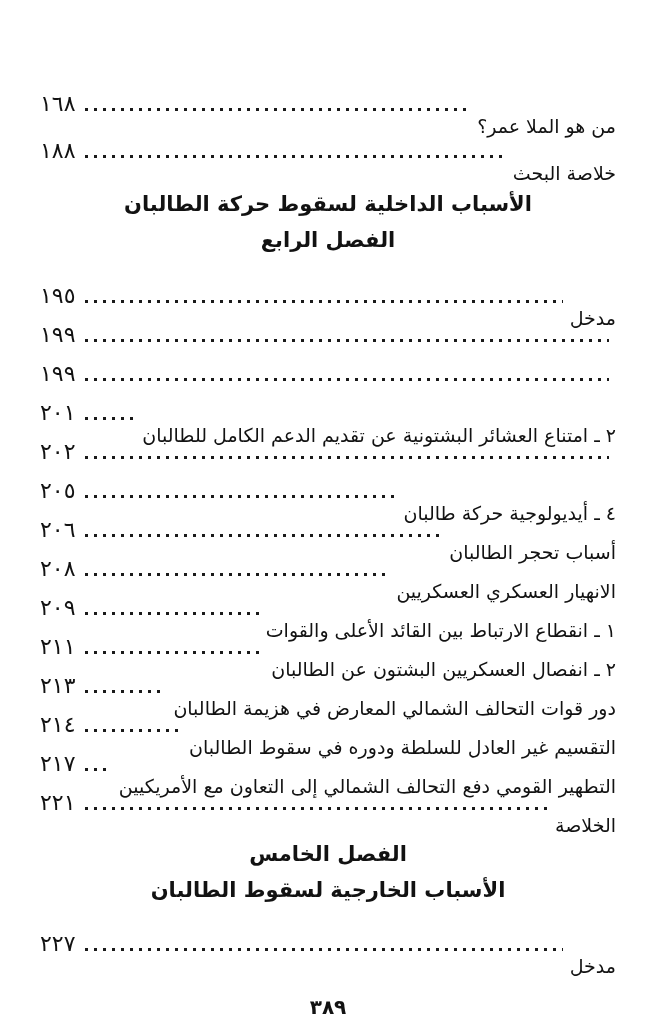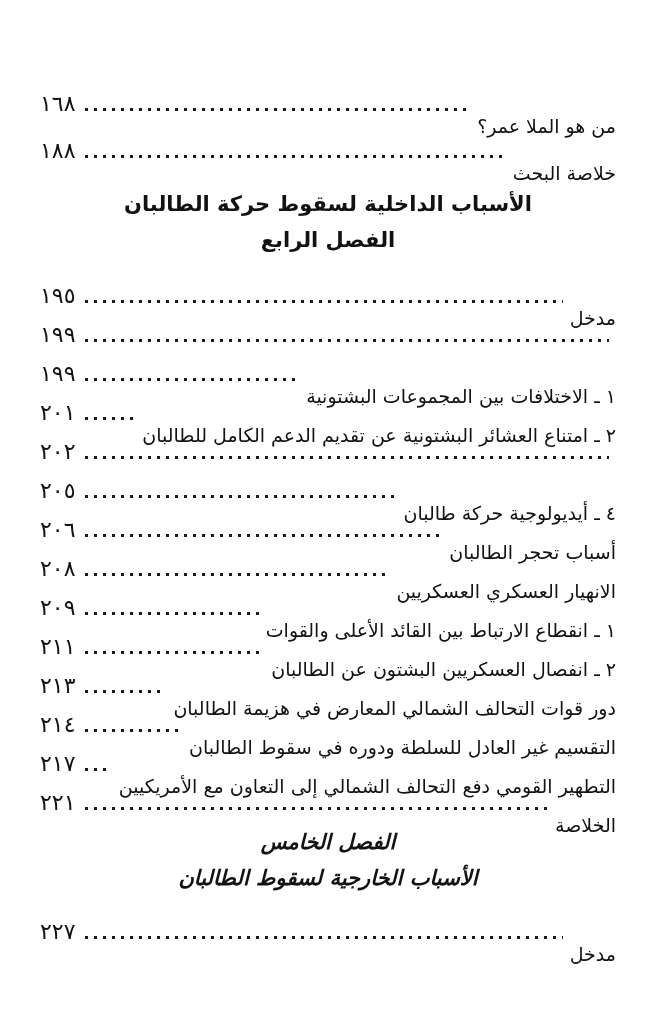--- a/index.html
+++ b/index.html
@@ -51,21 +51,21 @@
   }
   .pnum {
     flex: 0 0 auto;
     font-size: 22px;
   }
   .chapter {
     text-align: center;
     font-weight: bold;
   }
   .chapter.ch4 { margin-top: 16px; margin-bottom: 18px; }
-  .chapter.ch5 { margin-top: 2px; margin-bottom: 16px; font-style: italic; }
+  .chapter.ch5 { margin-top: 14px; margin-bottom: 16px; }
   .ch-line {
     height: 36px;
     line-height: 36px;
     font-size: 21px;
   }
   .folio {
     margin-top: 30px;
     text-align: center;
     font-size: 20px;
     font-weight: bold;
@@ -100,21 +100,20 @@
     <span class="leader"></span>
     <span class="pnum">١٩٥</span>
   </div>
 
   <div class="toc-row bold">
     <span class="leader"></span>
     <span class="pnum">١٩٩</span>
   </div>
 
   <div class="toc-row">
-    <span class="title">١ ـ الاختلافات بين المجموعات البشتونية</span>
     <span class="leader"></span>
     <span class="pnum">١٩٩</span>
   </div>
 
   <div class="toc-row">
     <span class="title">٢ ـ امتناع العشائر البشتونية عن تقديم الدعم الكامل للطالبان</span>
     <span class="leader"></span>
     <span class="pnum">٢٠١</span>
   </div>
 
@@ -181,14 +180,15 @@
     <div class="ch-line">الفصل الخامس</div>
     <div class="ch-line">الأسباب الخارجية لسقوط الطالبان</div>
   </div>
 
   <div class="toc-row bold">
     <span class="title">مدخل</span>
     <span class="leader"></span>
     <span class="pnum">٢٢٧</span>
   </div>
 
+  <div class="folio">٣٨٩</div>
 
 </div>
 
 </body></html>

